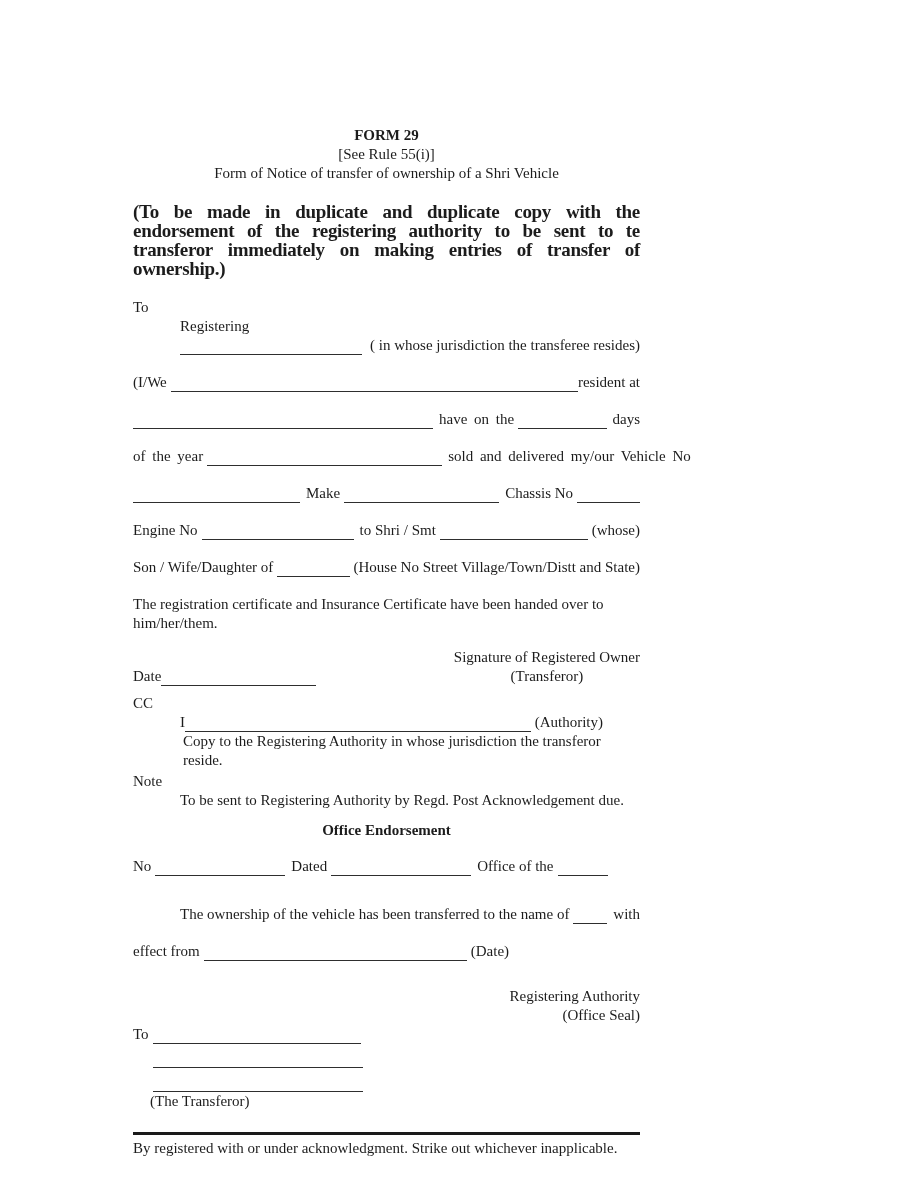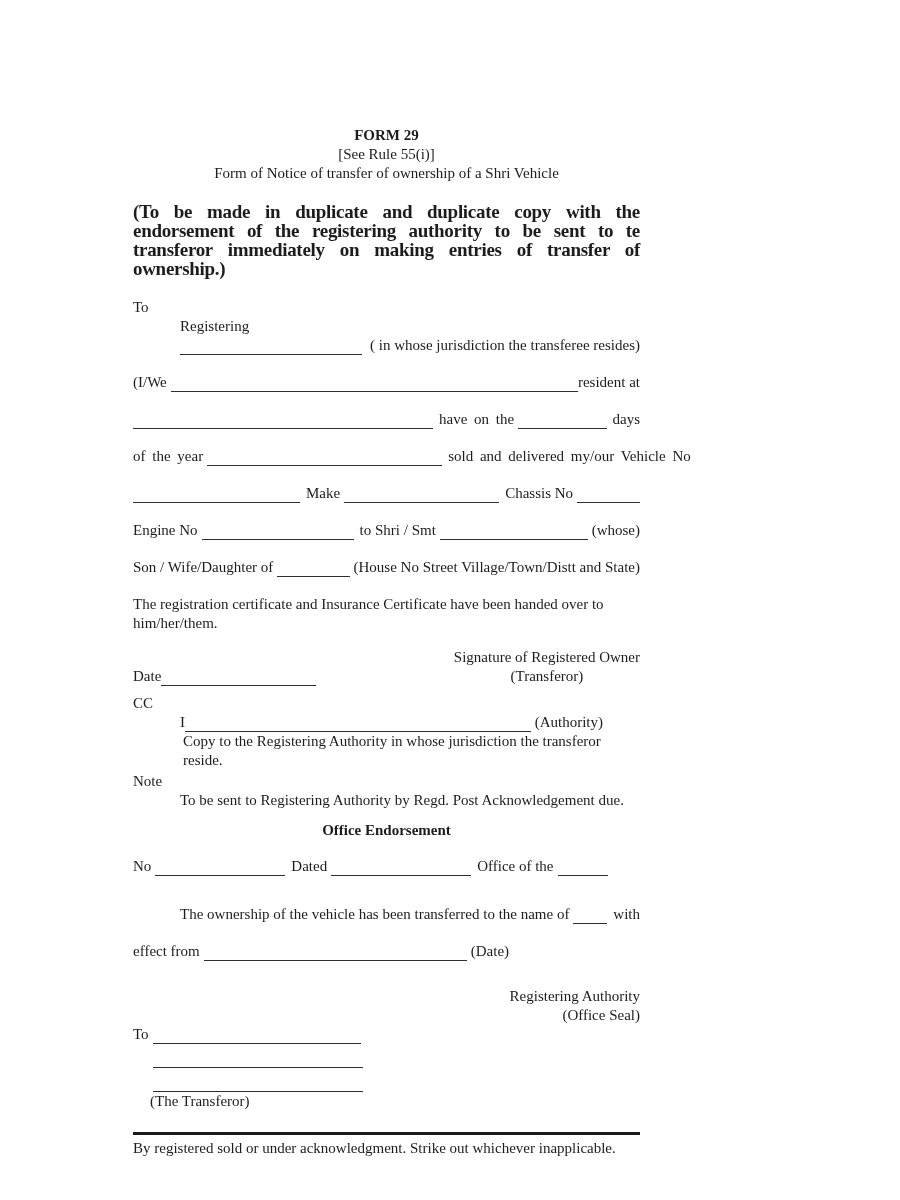--- a/index.html
+++ b/index.html
@@ -177,15 +177,15 @@
   </div>
   <div class="row ind20" style="margin-top:8px">
     <span class="blank" style="width:210px"></span>
   </div>
   <div class="row ind20" style="margin-top:8px">
     <span class="blank" style="width:210px"></span>
   </div>
   <div class="line ind17">(The Transferor)</div>
 
   <hr class="footer-rule">
-  <div class="footer-text">By registered sold or under acknowledgment. Strike out whichever inapplicable.</div>
+  <div class="footer-text">By registered with or under acknowledgment. Strike out whichever inapplicable.</div>
 
 </div>
 
 </body></html>

